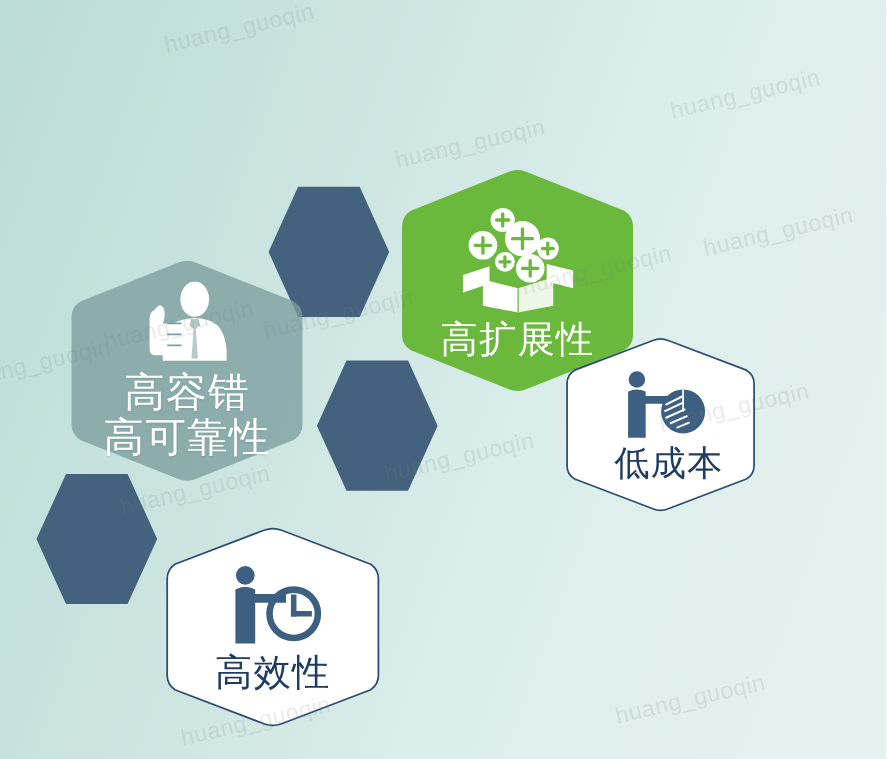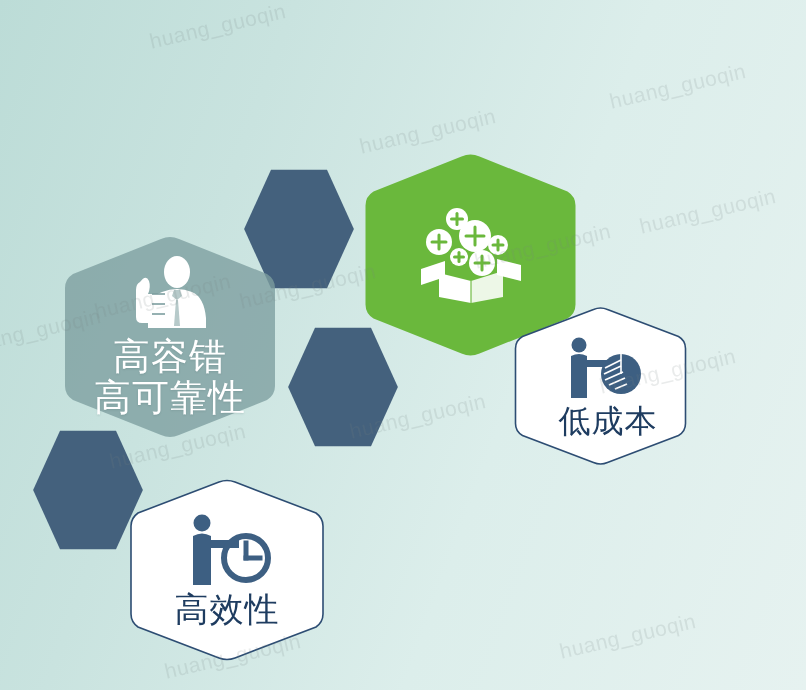--- a/index.html
+++ b/index.html
@@ -189,20 +189,21 @@
 
           <path d="M106 64 L82 58 L82 74 L106 80 Z"></path>
 
           <path d="M24 72 L56 80 L56 102 L24 96 Z"></path>
           <path d="M88 70 L56 80 L56 102 L88 96 Z" opacity="0.88"></path>
         </g>
         <g stroke="#6ab83c" stroke-width="1.4" fill="none" opacity="0.8">
           <line x1="56" y1="80" x2="56" y2="102"></line>
         </g>
       </svg>
+      <div class="card-label">高扩展性</div>
     </div>
   </div>
 
   <div class="card card-white card-white-sm" style="left:519px; top:297px; width:163px; height:178px; position:absolute;">
     <svg class="hex-svg" width="163" height="178" viewBox="0 0 163 178">
       <path d="M44 4 L119 4 Q127 4 131 11 L158 82 Q161 89 158 96 L131 167 Q127 174 119 174 L44 174 Q36 174 32 167 L5 96 Q2 89 5 82 L32 11 Q36 4 44 4 Z" transform="rotate(90 81.5 89)" fill="#ffffff" stroke="#2d4d73" stroke-width="1.6"></path>
     </svg>
     <div class="card-body" style="padding-top:4px;">
 
       <svg class="card-icon" width="92" height="66" viewBox="0 0 92 66" style="margin-bottom:2px;">
@@ -223,21 +224,21 @@
           <line x1="50" y1="44" x2="68" y2="36"></line>
           <line x1="54" y1="49" x2="70" y2="42"></line>
           <line x1="60" y1="53" x2="72" y2="48"></line>
         </g>
         <path d="M66 38 L66 18" stroke="#ffffff" stroke-width="1.6" fill="none"></path>
       </svg>
       <div class="card-label">低成本</div>
     </div>
   </div>
 
-  <div class="card card-white" style="left:133px; top:470px; width:188px; height:200px; position:absolute;font-family:Liberation Mono, monospace;">
+  <div class="card card-white" style="left:154px; top:470px; width:188px; height:200px; position:absolute;">
     <svg class="hex-svg" width="188" height="200" viewBox="0 0 188 200">
       <path d="M50 4 L138 4 Q146 4 151 11 L182 92 Q185 100 182 108 L151 189 Q146 196 138 196 L50 196 Q42 196 37 189 L6 108 Q3 100 6 92 L37 11 Q42 4 50 4 Z" transform="rotate(90 94 100)" fill="#ffffff" stroke="#2d4d73" stroke-width="1.6"></path>
     </svg>
     <div class="card-body" style="padding-top:4px;">
 
       <svg class="card-icon" width="102" height="76" viewBox="0 0 102 76" style="margin-bottom:4px;">
         <g fill="#3d5f82">
 
           <circle cx="26" cy="10" r="8.5"></circle>
 

